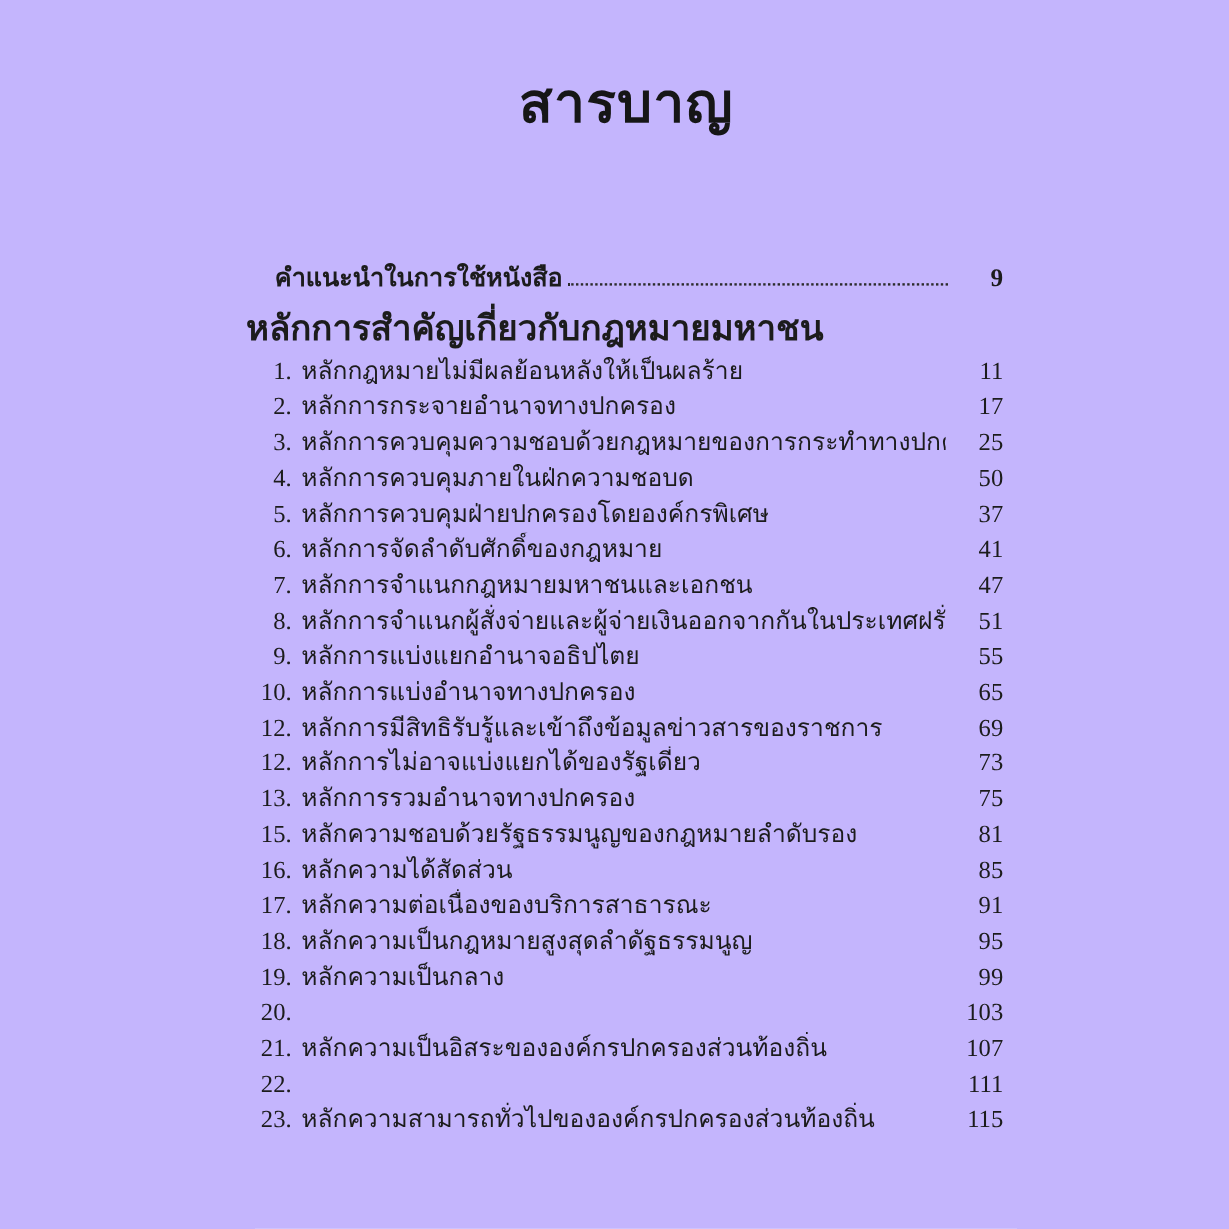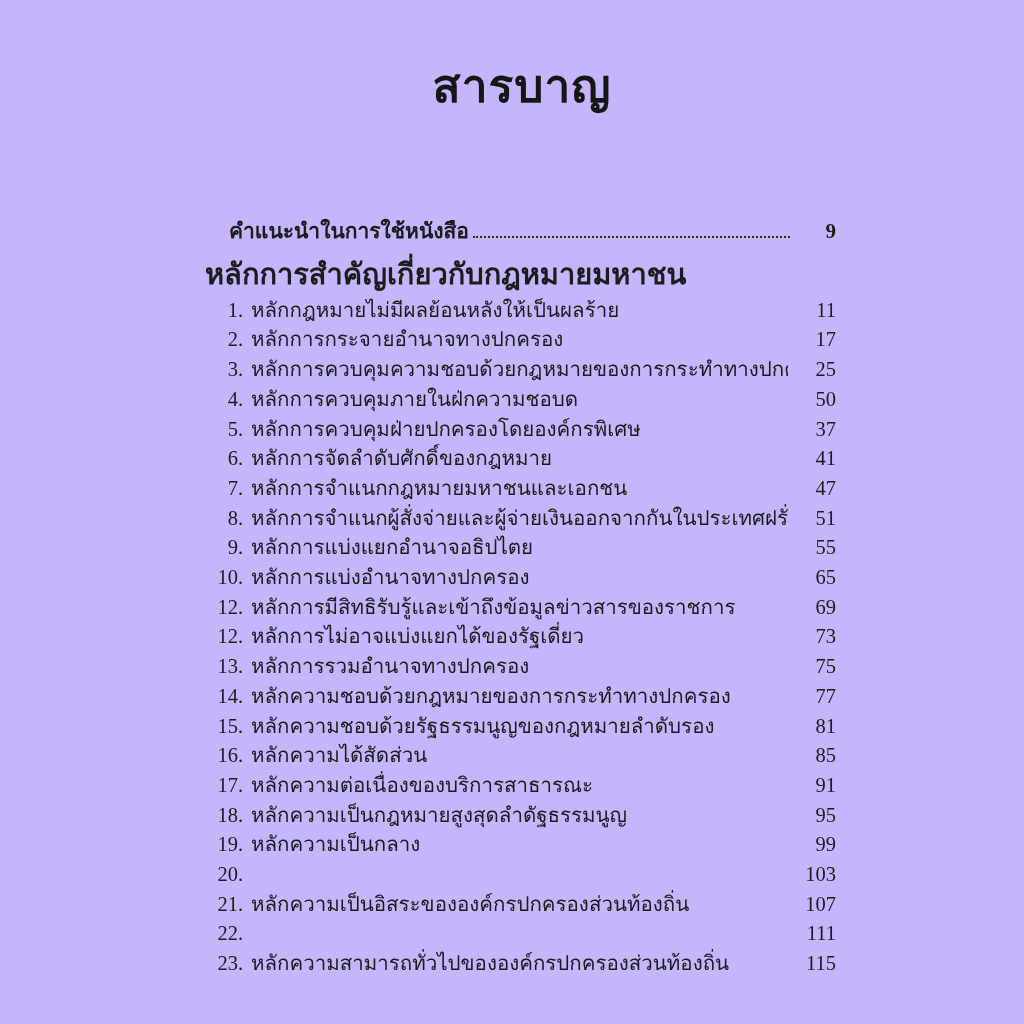--- a/index.html
+++ b/index.html
@@ -188,26 +188,20 @@
     <span class="pnum">73</span>
   </div>
 
   <div class="row item">
     <span class="inum">13.</span>
     <span class="ilabel">หลักการรวมอำนาจทางปกครอง</span>
     <span class="spacer"></span>
     <span class="pnum">75</span>
   </div>
 
-  <div class="row item">
-    <span class="inum">14.</span>
-    <span class="ilabel">หลักความชอบด้วยกฎหมายของการกระทำทางปกครอง</span>
-    <span class="spacer"></span>
-    <span class="pnum">77</span>
-  </div>
 
   <div class="row item">
     <span class="inum">15.</span>
     <span class="ilabel">หลักความชอบด้วยรัฐธรรมนูญของกฎหมายลำดับรอง</span>
     <span class="spacer"></span>
     <span class="pnum">81</span>
   </div>
 
   <div class="row item">
     <span class="inum">16.</span>

